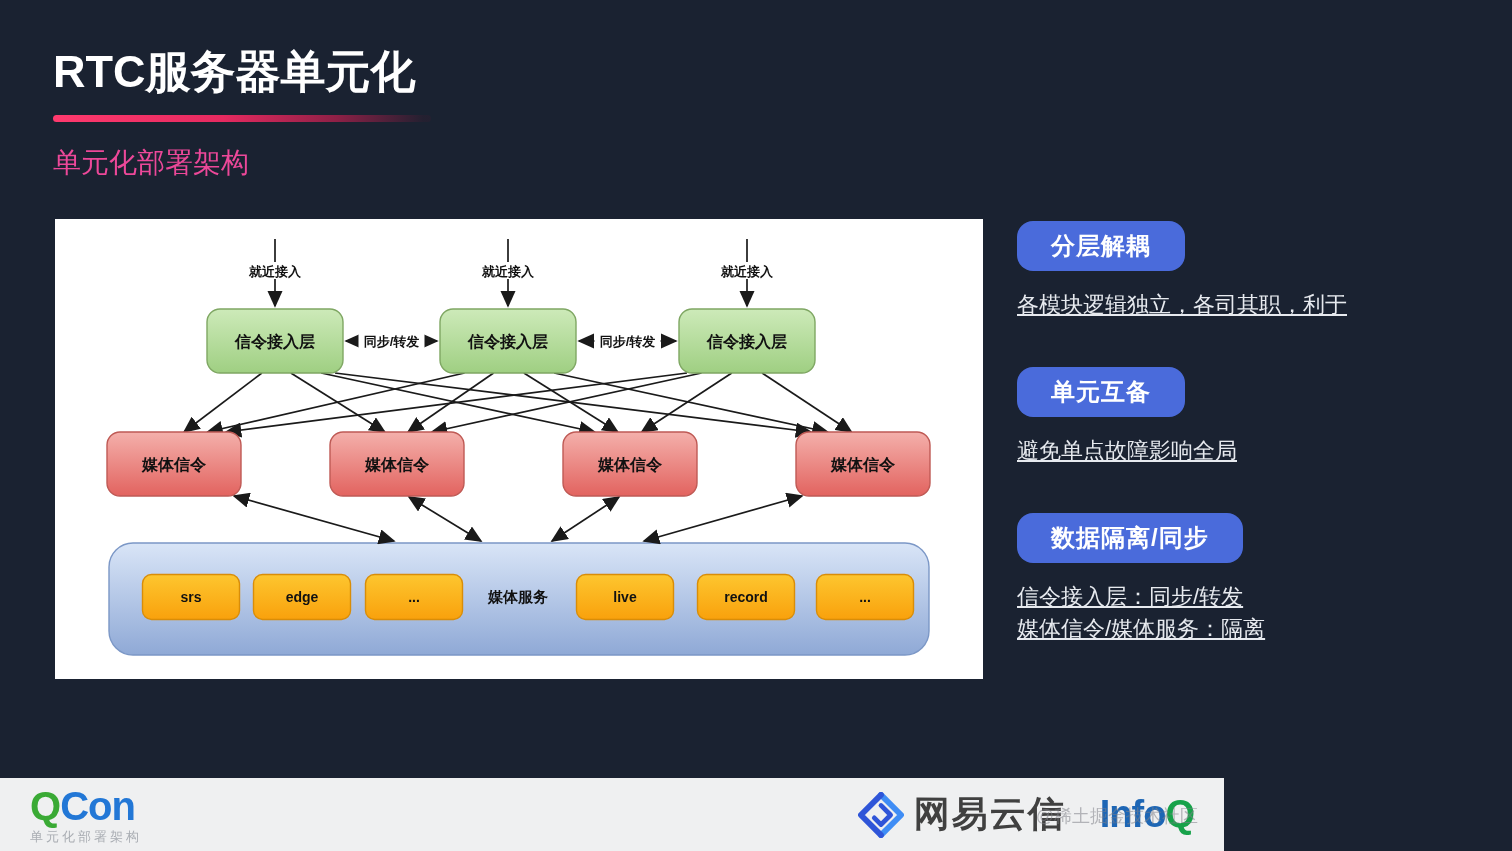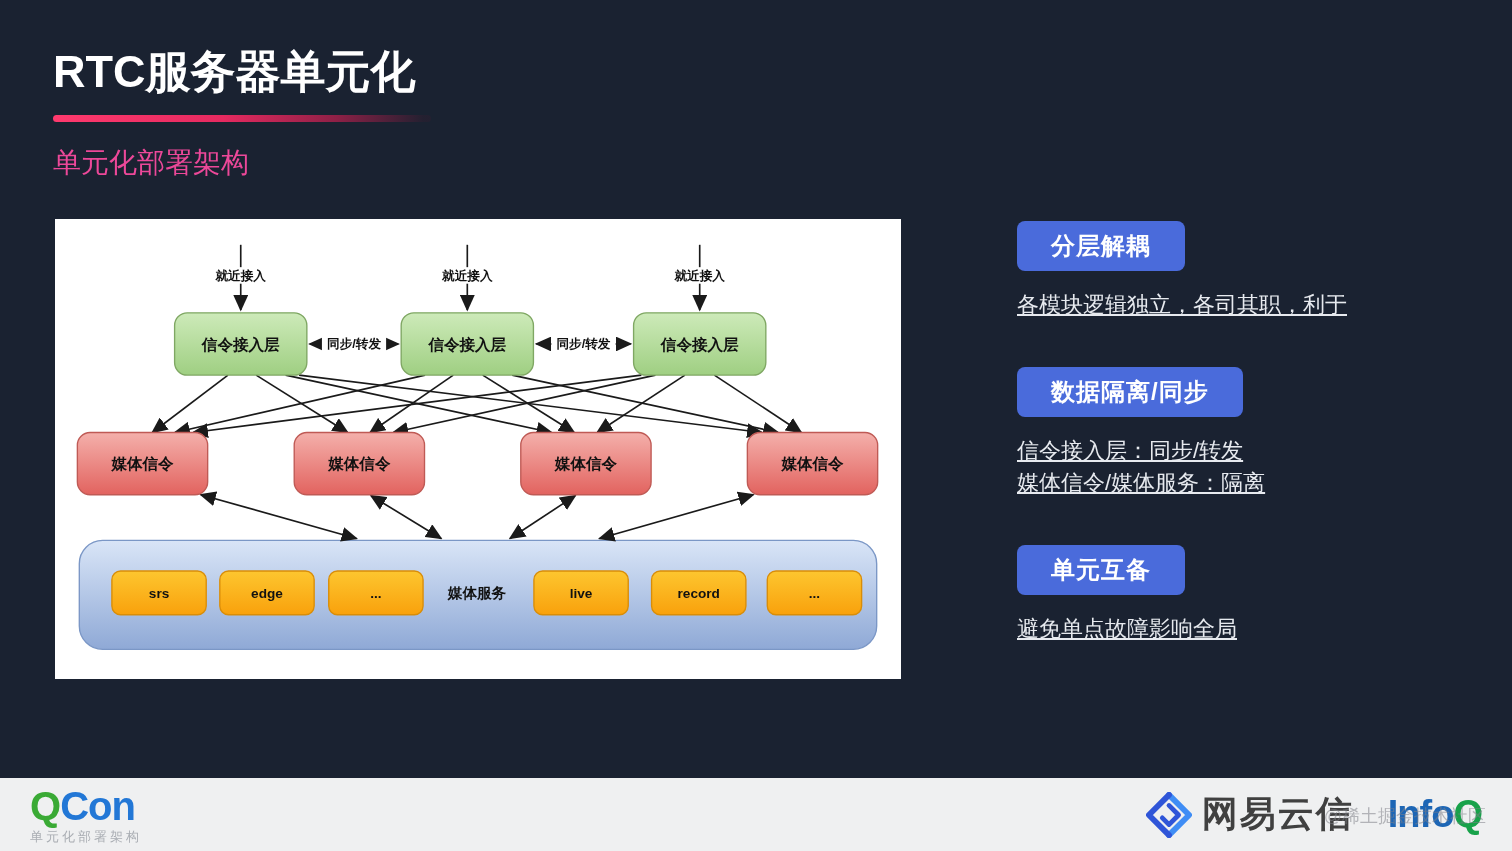--- a/index.html
+++ b/index.html
@@ -15,39 +15,39 @@
   .header { position:absolute; left:53px; top:42px; }
   .title { font-size:45px; font-weight:800; color:#ffffff; letter-spacing:0px; }
   .title-underline {
     margin-top:13px; width:378px; height:7px; border-radius:4px;
     background:linear-gradient(to right,#ff3a6e 0%,#e62a60 45%,#8e2046 75%,rgba(90,20,45,0.15) 98%);
   }
   .subtitle { margin-top:22px; font-size:28px; font-weight:400; color:#ec4899; }
 
   
   .panel {
-    position:absolute; left:55px; top:219px; width:846px; height:460px;
+    position:absolute; left:55px; top:219px; width:928px; height:460px;
     background:#ffffff;
   }
   .panel svg { display:block; width:100%; height:100%; }
   .panel text { font-family:"Liberation Sans","DejaVu Sans",sans-serif; fill:#111; }
 
   
   .features { position:absolute; left:1017px; top:221px; width:460px; }
   .feature-block { margin-bottom:46px; }
   .feature-btn {
     display:inline-block; height:50px; line-height:50px; padding:0 34px;
-    background:#4a6bdb; border-radius:8px;
+    background:#4a6bdb; border-radius:16px;
     font-size:24px; font-weight:700; color:#ffffff; letter-spacing:1px;
   }
   .feature-text { margin-top:18px; font-size:22px; line-height:32px; color:#e7eaef; font-weight:400;text-decoration:underline; }
 
   
   .footer {
-    position:absolute; left:0; bottom:0; width:1512px; height:73px;
+    position:absolute; left:0; bottom:0; width:1224px; height:73px;
     background:#eff0f1; display:flex; align-items:center;
     justify-content:space-between; padding:0 30px;
   }
   .qcon-logo { display:flex; flex-direction:column; line-height:1; }
   .qcon-word { font-size:40px; font-weight:800; letter-spacing:-1px; }
   .qcon-q { color:#3aaa35; }
   .qcon-con { color:#2277d6; }
   .qcon-tagline { margin-top:4px; font-size:13px; letter-spacing:3px; color:#a9adb3; font-weight:400; }
   .footer-right { position:relative; display:flex; align-items:center; }
   .yunxin { display:flex; align-items:center; }
@@ -160,30 +160,30 @@
   </div>
 
 <div class="features">
   <section class="feature-block">
     <div class="feature-btn">分层解耦</div>
     <div class="feature-text">
       <div>各模块逻辑独立，各司其职，利于</div>
     </div>
   </section>
   <section class="feature-block">
+    <div class="feature-btn">单元互备</div>
+    <div class="feature-text">
+      <div>避免单点故障影响全局</div>
+    </div>
+  </section>
+  <section class="feature-block">
     <div class="feature-btn">数据隔离/同步</div>
     <div class="feature-text">
       <div>信令接入层：同步/转发</div>
       <div>媒体信令/媒体服务：隔离</div>
-    </div>
-  </section>
-  <section class="feature-block">
-    <div class="feature-btn">单元互备</div>
-    <div class="feature-text">
-      <div>避免单点故障影响全局</div>
     </div>
   </section>
 </div>
 
 <div class="footer">
   <div class="qcon-logo">
     <div class="qcon-word"><span class="qcon-q">Q</span><span class="qcon-con">Con</span></div>
     <div class="qcon-tagline">单元化部署架构</div>
   </div>
   <div class="footer-right">

